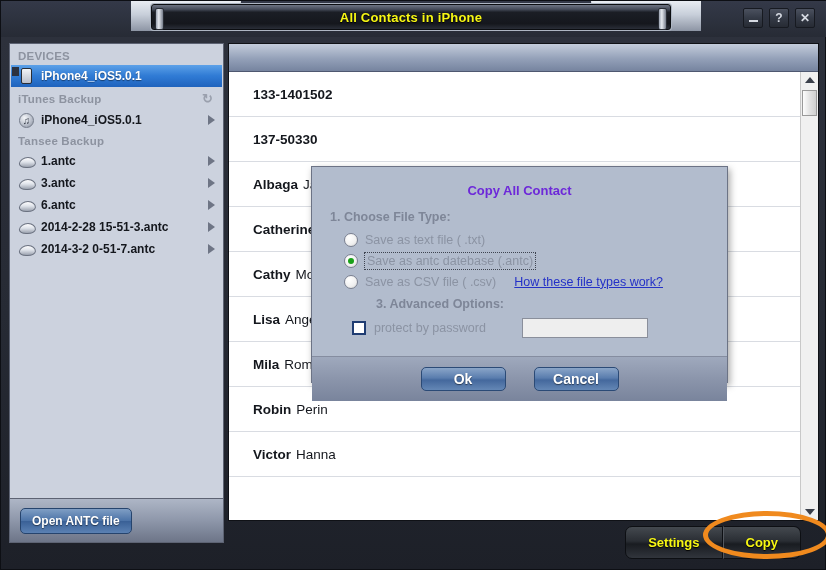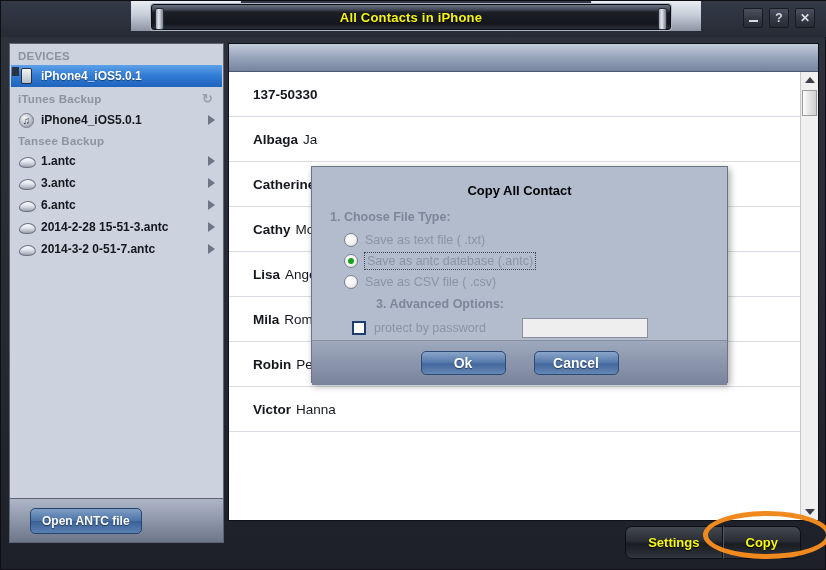--- a/index.html
+++ b/index.html
@@ -130,21 +130,21 @@
     width: 17px; height: 11px; margin: 2px 5px 0 1px;
     background: linear-gradient(180deg, #fdfdfe 0%, #dfe3ea 45%, #9ba2af 100%);
     border: 1px solid #6b7280;
     border-radius: 50% 50% 45% 45% / 60% 60% 40% 40%;
     transform: skewX(-6deg);
   }
   .panel-footer {
     flex: 0 0 44px;
     background: linear-gradient(180deg, #aeb6c6 0%, #8e97aa 50%, #6d7588 100%);
     border-top: 1px solid #5d6373;
-    display: flex; align-items: center; padding-left: 20px;
+    display: flex; align-items: center; padding-left: 10px;
   }
   .btn-blue {
     background: linear-gradient(180deg, #7f9ec4 0%, #4d74a8 48%, #3a6197 52%, #5b81b3 100%);
     border: 1px solid #26446d;
     border-radius: 5px;
     color: #ffffff; font-size: 12px; font-weight: bold;
     padding: 5px 11px; cursor: pointer;
     text-shadow: 0 1px 1px rgba(0,0,0,.5);
   }
 
@@ -220,23 +220,23 @@
   
   .dialog {
     position: absolute; left: 310px; top: 165px; width: 417px; height: 217px;
     background: #b2bccd;
     border: 1px solid #6c7385;
     box-shadow: 2px 3px 7px rgba(0,0,0,.35);
     display: flex; flex-direction: column;
   }
   .dlg-title {
     text-align: center; font-size: 13px; font-weight: bold;
-    color: #000000; padding-top: 16px;
-  }
-  .dlg-body { flex: 1; padding: 12px 0 0 18px; }
+    color: #6d28d9; padding-top: 16px;
+  }
+  .dlg-body { flex: 1; padding: 12px 0 16px 18px; }
   .dlg-section {
     font-size: 12.5px; color: #7e8698; font-weight: bold; margin-bottom: 5px;
   }
   .radio-row {
     display: flex; align-items: center; height: 21px; margin-left: 14px;
     cursor: pointer;
   }
   .radio {
     width: 14px; height: 14px; border-radius: 50%;
     background: radial-gradient(circle at 35% 30%, #ffffff 0%, #f0f0f0 60%, #cfcfcf 100%);
@@ -361,20 +361,24 @@
     <div class="panel-footer">
       <div class="btn-blue">Open ANTC file</div>
     </div>
   </div>
 
   <div class="list-panel">
     <div class="list-header"></div>
     <div class="list-body">
       <div class="rows">
         <div class="row">
+          <span class="first">133-1401502</span>
+          <span class="last"></span>
+        </div>
+        <div class="row">
           <span class="first">137-50330</span>
           <span class="last"></span>
         </div>
         <div class="row">
           <span class="first">Albaga</span>
           <span class="last">Ja</span>
         </div>
         <div class="row">
           <span class="first">Catherine</span>
           <span class="last"></span>
@@ -429,20 +433,21 @@
         <span class="radio"></span>
         <span class="radio-label">Save as text file ( .txt)</span>
       </div>
       <div class="radio-row focused">
         <span class="radio on"></span>
         <span class="radio-label">Save as antc datebase (.antc)</span>
       </div>
       <div class="radio-row">
         <span class="radio"></span>
         <span class="radio-label">Save as CSV file ( .csv)</span>
+        <span class="help-link">How these file types work?</span>
       </div>
 
       <div class="dlg-section" style="margin-top:5px;margin-left:46px;">3. Advanced Options:</div>
 
       <div class="check-row">
         <span class="checkbox"></span>
         <span class="check-label">protect by password</span>
         <input class="pw-input" type="text" value="" style="">
       </div>
     </div>

